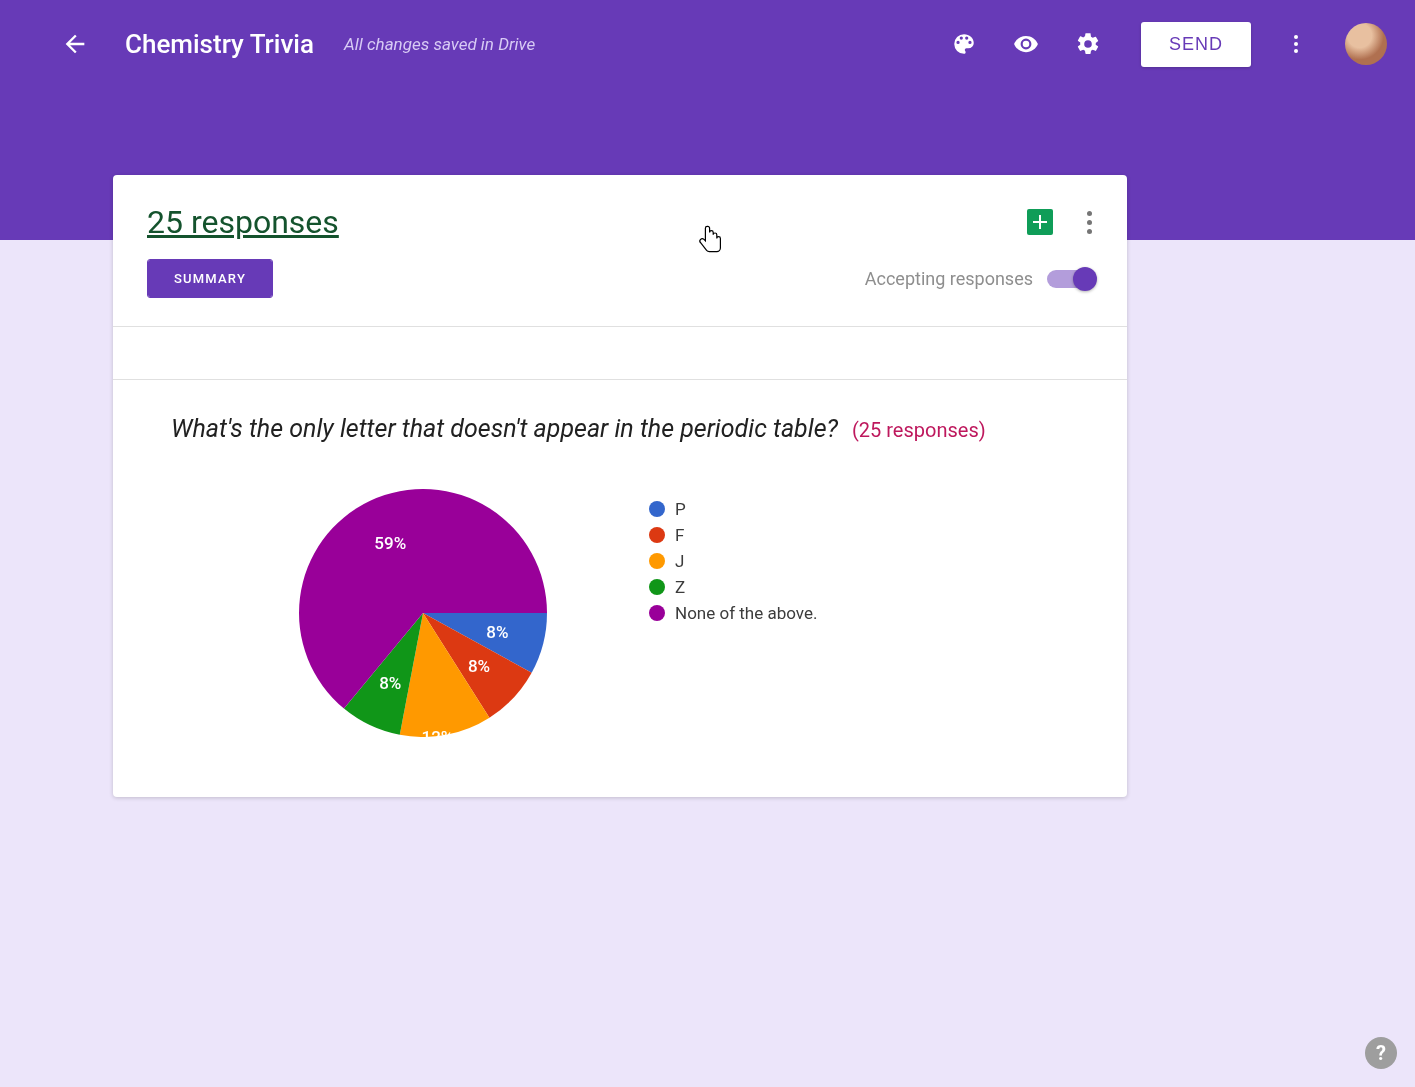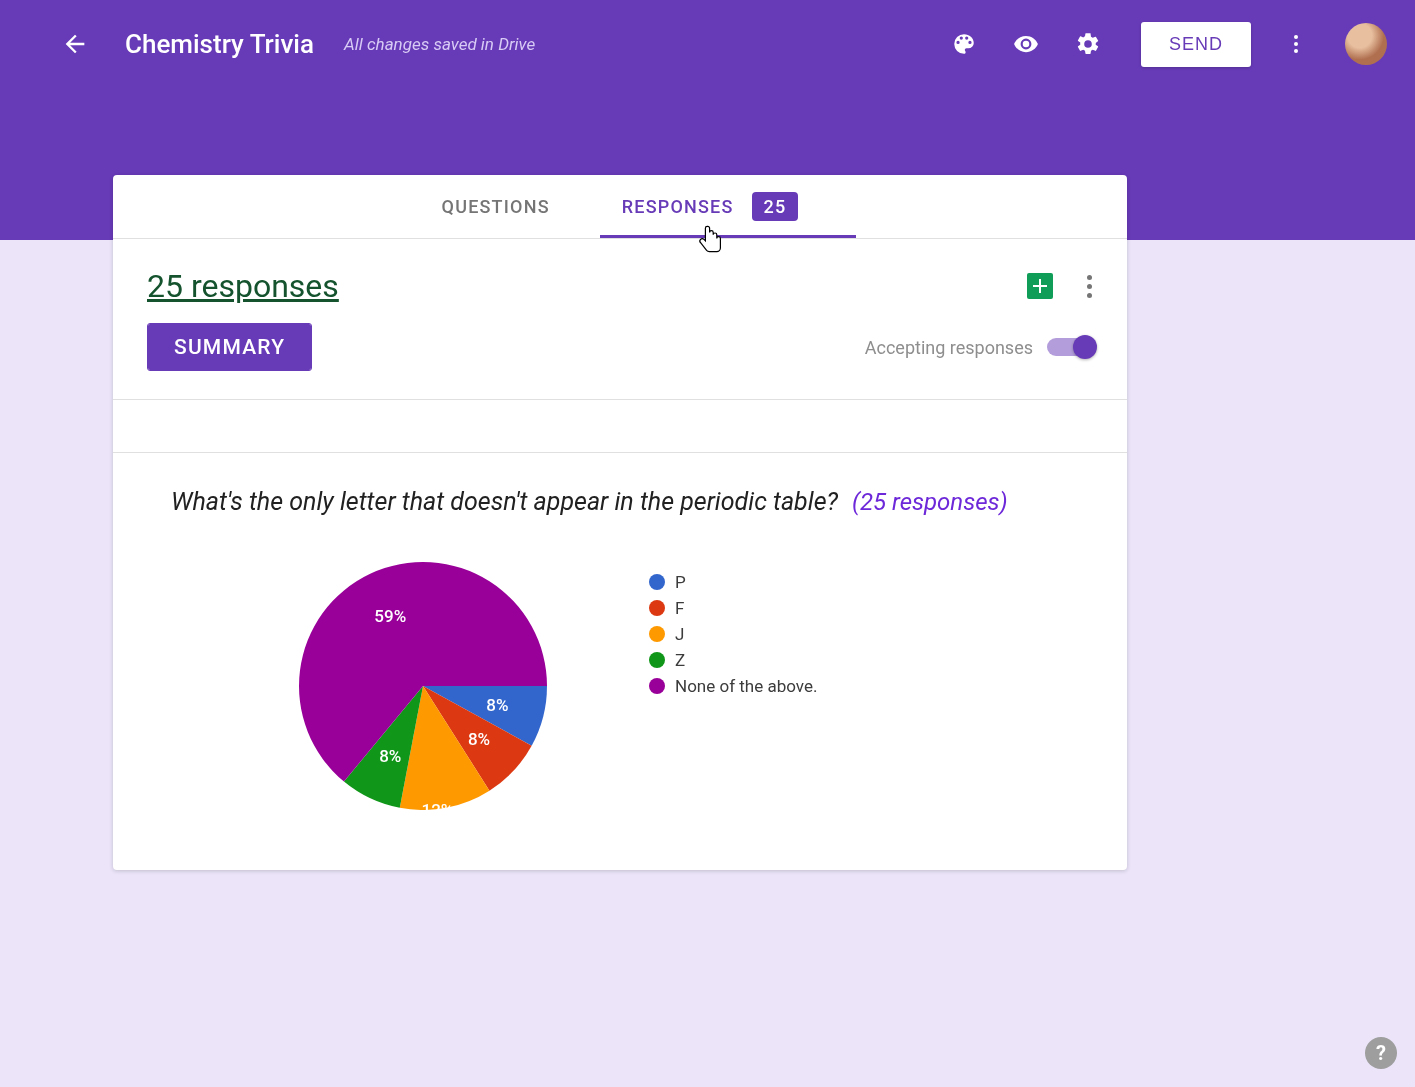--- a/index.html
+++ b/index.html
@@ -130,21 +130,21 @@
       linear-gradient(#fff,#fff) center/100% 2px no-repeat;
   }
   .dots-v { width:5px; display:flex; flex-direction:column; gap:4px; cursor:pointer; padding:6px;}
   .dots-v span { width:5px;height:5px;border-radius:50%; background:#757575;}
   .resp-controls {
     display:flex; align-items:center;
     padding: 0 34px 28px 34px;
   }
   .seg-toggle { display:flex; border:1px solid #673ab7; border-radius:3px; overflow:hidden; }
   .seg-btn {
-    font-size:21px; font-weight:500; letter-spacing:1.2px;
+    font-size:13px; font-weight:500; letter-spacing:1.2px;
     padding:11px 26px; cursor:pointer; background:#fff; color:#3c3c3c;
   }
   .seg-btn.active { background:#673ab7; color:#fff; }
   .accepting { color:#8e8e8e; font-size:18px; margin-right:14px;}
   .switch {
     width:46px;height:18px;
     background:#b39ddb;
     border-radius:10px;
     position:relative;
     cursor:pointer;
@@ -154,21 +154,21 @@
     right:-4px; top:-3px;
     width:24px;height:24px;border-radius:50%;
     background:#673ab7;
     box-shadow:0 1px 3px rgba(0,0,0,0.3);
   }
   .gap-divider { height:1px; background:#e0e0e0; margin-top:0;}
   .white-gap { height:52px; }
   .question-block { padding: 34px 58px 60px 58px; }
   .question-row { display:flex; align-items:baseline; gap:14px; flex-wrap:wrap;}
   .question-text { font-size:25px; color:#212121;font-style:italic; }
-  .question-count { font-size:24px; color:#6d28d9;font-style:italic; }
+  .question-count { font-size:20px; color:#be185d; }
   .chart-area {
     display:flex; align-items:flex-start;
     margin-top:46px;
   }
   .pie-wrap { position:relative; width:248px; height:248px; margin-left:128px;}
   .pie-label {
     position:absolute; color:#fff; font-size:17px; font-weight:500;
     transform:translate(-50%,-50%);
   }
   .legend { margin-left:102px; margin-top:10px; }
@@ -223,28 +223,20 @@
     <svg viewBox="0 0 24 24" width="24" height="24" fill="#fff">
         <circle cx="12" cy="5" r="2"></circle>
         <circle cx="12" cy="12" r="2"></circle>
         <circle cx="12" cy="19" r="2"></circle>
       </svg>
   </div>
   <div class="avatar"></div>
 </div>
 
 <div class="card">
-  <div class="tabs">
-    <div class="tab">QUESTIONS</div>
-    <div style="width:40px;"></div>
-    <div class="tab active">
-      <span>RESPONSES</span>
-      <span class="badge">25</span>
-    </div>
-  </div>
 
   <div class="resp-head">
     <div class="resp-title">25 responses</div>
     <div class="resp-head-spacer"></div>
     <div class="sheets-icon"></div>
     <div class="dots-v">
         <span></span>
         <span></span>
         <span></span>
       </div>

